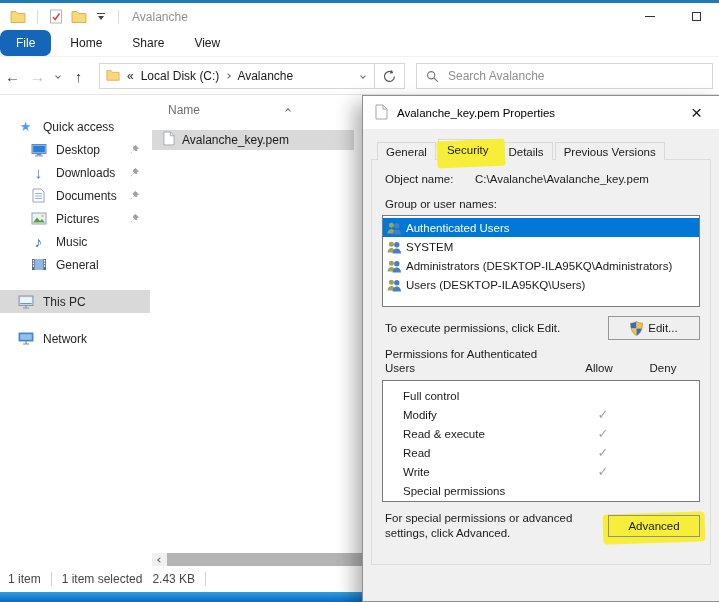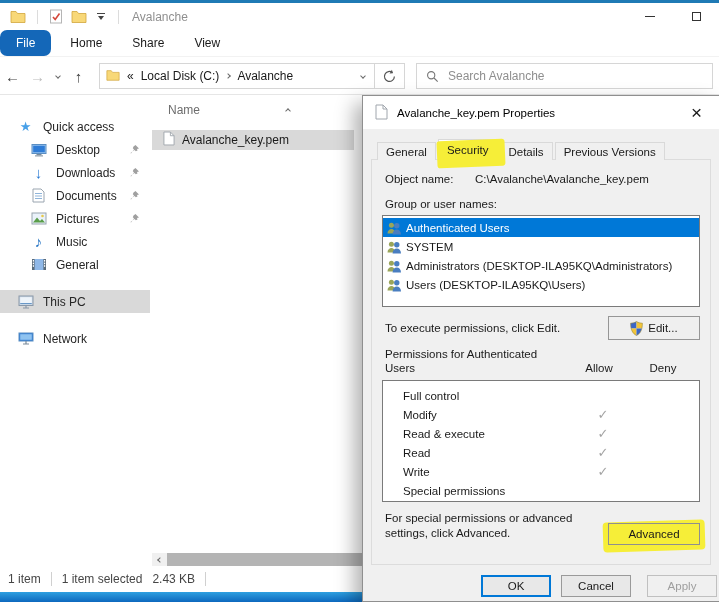--- a/index.html
+++ b/index.html
@@ -92,21 +92,21 @@
   .perm-head { display:flex; margin-top:7px; padding-left:5px; align-items:flex-end; }
   .perm-title { flex:1; line-height:14px; max-width:182px; }
   .ph-col { width:64px; text-align:center; padding-bottom:1px; }
   .perm-list { height:122px; margin-top:5px; padding-top:5px; }
   .perm-row { display:flex; height:19px; align-items:center; padding-left:20px; }
   .pname { flex:1; }
   .pcell { width:64px; text-align:center; }
   .check { color:#a3a3a3; font-size:13px; }
   .adv-row { display:flex; margin-top:9px; padding-left:5px; align-items:flex-start; }
   .adv-hint { flex:1; line-height:15px; max-width:233px; }
-  .adv-wrap { position:relative; width:92px; height:22px; margin-right:2px; margin-top:12px; }
+  .adv-wrap { position:relative; width:92px; height:22px; margin-right:2px; margin-top:4px; }
   .adv-hl { position:absolute; left:-5px; right:-5px; top:-2px; bottom:-6px; background:#f6ee38; transform:rotate(-1.8deg); border-radius:4px; }
   .adv-btn { position:relative; width:100%; height:100%; background:rgba(246,238,56,.55); border:1px solid #8f8f8f; display:flex; align-items:center; justify-content:center; }
   .dlg-buttons { position:absolute; bottom:4px; right:2px; display:flex; }
   .dlg-btn { width:70px; height:22px; background:#e8e8e8; border:1px solid #9a9a9a; display:flex; align-items:center; justify-content:center; }
   .btn-ok { border:2px solid #0078d7; margin-right:10px; }
   .btn-cancel { margin-right:16px; }
   .btn-apply { color:#9e9e9e; border-color:#c0c0c0; background:#f0f0f0; }
 </style>
 </head>
 <body>
@@ -468,19 +468,14 @@
         <span class="adv-hint">For special permissions or advanced settings, click Advanced.</span>
         <span class="adv-wrap">
           <span class="adv-hl"></span>
           <span class="adv-btn">
               <span>Advanced</span>
             </span>
         </span>
       </div>
     </div>
 
-    <div class="dlg-buttons">
-      <span class="dlg-btn btn-ok">OK</span>
-      <span class="dlg-btn btn-cancel">Cancel</span>
-      <span class="dlg-btn btn-apply">Apply</span>
-    </div>
   </div>
 </div>
 
 </body></html>

